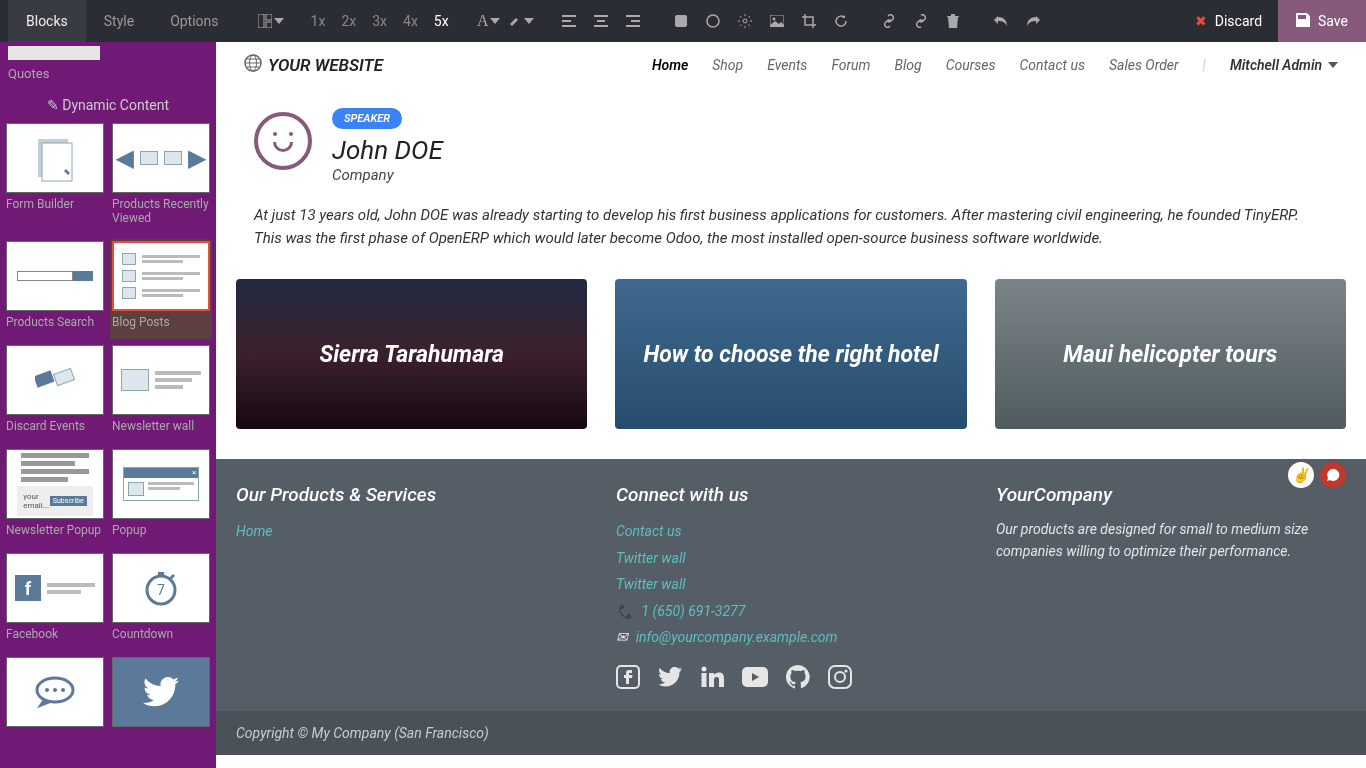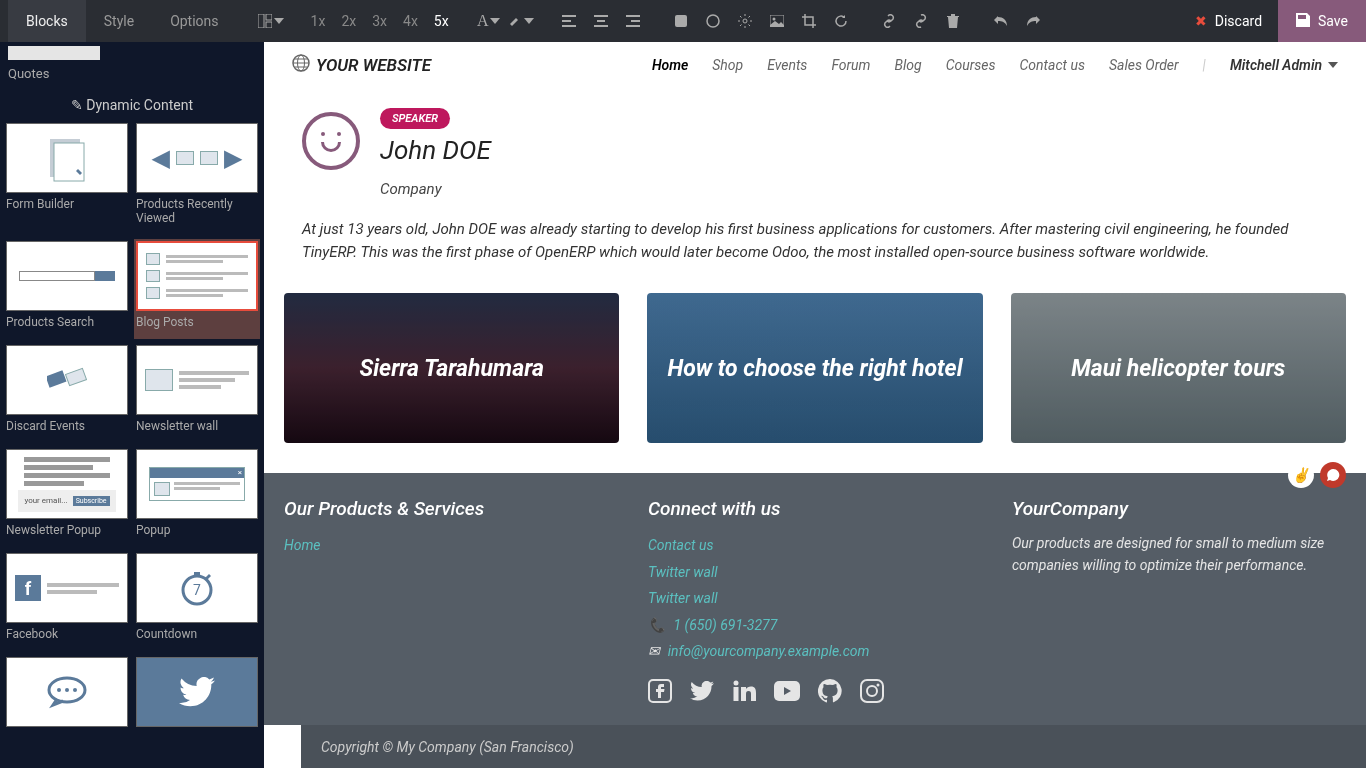--- a/index.html
+++ b/index.html
@@ -11,21 +11,21 @@
 .tab.active { background: #383b42; color: #eee; }
 .tool-group { display: flex; align-items: center; margin-left: 20px; gap: 4px; }
 .tool-btn { width: 28px; height: 28px; display: inline-flex; align-items: center; justify-content: center; color: #aaa; cursor: pointer; border-radius: 3px; }
 .size-btn { font-size: 14px; padding: 0 6px; color: #888; cursor: pointer; }
 .size-btn.active { color: #fff; }
 .spacer { flex: 1; }
 .discard-btn { background: #2a2d33; color: #fff; padding: 8px 16px; display: flex; align-items: center; gap: 8px; cursor: pointer; }
 .discard-btn .x { color: #e74c3c; }
 .save-btn { background: #875a7b; color: #fff; padding: 12px 18px; display: flex; align-items: center; gap: 8px; cursor: pointer; margin-right:-8px; height:42px;}
 .main { flex: 1; display: flex; overflow: hidden; }
-.sidebar { width: 264px; background: #0f172a; overflow-y: auto; position: relative; }
+.sidebar { width: 216px; background: #701a75; overflow-y: auto; position: relative; }
 .sidebar::-webkit-scrollbar { width: 12px; }
 .sidebar::-webkit-scrollbar-track { background: #555; }
 .sidebar::-webkit-scrollbar-thumb { background: #888; }
 .quotes-lbl { color: #aaa; font-size: 13px; padding: 6px 8px 2px;}
 .quotes-strip { background: #e5e5e5; height: 14px; margin: 4px 8px 0; width:92px;}
 .section-header { color: #ccc; text-align: center; padding: 14px 0 10px; font-size: 14px; }
 .block-grid { display: grid; grid-template-columns: 1fr 1fr; gap: 8px; padding: 0 6px; }
 .block-item { display: flex; flex-direction: column; }
 .block-thumb { background: #fff; height: 70px; border: 1px solid #666; display: flex; align-items: center; justify-content: center; font-size: 24px; color: #5b7a9a; position:relative;}
 .block-item.selected .block-thumb { border: 2px solid #e74c3c; }
@@ -51,41 +51,41 @@
 .nav-item { color: #666; cursor: pointer; }
 .nav-item.active { color: #000; font-weight: 600; }
 .sep { color: #ccc; }
 .user { color: #333; font-weight: 600; display:flex; align-items:center; gap:6px;}
 .speaker-section { padding: 20px 38px 10px; display: flex; gap: 20px; }
 .avatar-smile { width: 58px; height: 58px; border: 4px solid #875a7b; border-radius: 50%; display: flex; align-items: center; justify-content: center; flex-shrink:0;margin-top:4px;}
 .avatar-smile .face { position: relative; width: 30px; height: 30px; }
 .avatar-smile .eye { width:4px;height:4px;background:#875a7b;border-radius:50%;position:absolute;top:6px;}
 .avatar-smile .eye.l{left:5px;} .avatar-smile .eye.r{right:5px;}
 .avatar-smile .mouth{width:20px;height:10px;border:3px solid #875a7b;border-top:none;border-radius:0 0 20px 20px;position:absolute;bottom:4px;left:5px;}
-.badge { display: inline-block; background: #be185d; color: #fff; font-size: 11px; padding: 4px 12px; border-radius: 12px; font-weight:600;}
+.badge { display: inline-block; background: #3b82f6; color: #fff; font-size: 11px; padding: 4px 12px; border-radius: 12px; font-weight:600;}
 .speaker-name { font-size: 26px; color: #222; margin-top: 6px; }
-.speaker-company { color: #444; margin-top: 15px; font-size:15px;}
+.speaker-company { color: #444; margin-top: 1px; font-size:15px;}
 .bio { padding: 10px 38px 20px; color: #333; line-height: 1.5; font-size:15px;}
 .cards { display: flex; gap: 28px; padding: 10px 20px 30px; }
 .card { flex: 1; height: 150px; border-radius: 4px; display: flex; align-items: center; justify-content: center; color: #fff; font-size: 23px; font-weight: 700; text-align: left; background-size:cover; background-position:center;}
 .card.c1 { background: linear-gradient(rgba(0,0,0,0.2),rgba(0,0,0,0.2)), linear-gradient(180deg,#2a3550 0%,#4a2838 50%,#1a0a15 100%); }
 .card.c2 { background: linear-gradient(rgba(0,0,0,0.15),rgba(0,0,0,0.15)), linear-gradient(180deg,#4a7ba8 0%,#2d5a80 100%); }
 .card.c3 { background: linear-gradient(rgba(0,0,0,0.25),rgba(0,0,0,0.25)), linear-gradient(180deg,#a5b0b5 0%,#6a7a80 100%); }
 .float-badges { position: absolute; right: 20px; top: 420px; display: flex; gap: 6px; }
 .fab { width: 26px; height: 26px; border-radius: 50%; display: flex; align-items: center; justify-content: center; font-size:14px;}
 .fab.peace { background: #fff; }
 .fab.red { background: #c0392b; color:#fff;}
 .footer { background: #555d66; color: #e5e5e5; padding: 24px 20px 16px; display: flex; gap: 30px; }
 .footer-col { flex: 1; }
 .footer h3 { font-size: 19px; margin-bottom: 12px; color: #fff; font-weight:500;}
 .footer a { color: #5bc0c0; text-decoration: none; display: block; line-height: 1.9; }
 .footer p { line-height: 1.6; margin-bottom: 10px; }
 .contact-line { display: flex; align-items: center; gap: 8px; line-height:1.9;}
 .socials { display: flex; gap: 18px; margin-top: 14px; font-size: 24px; color: #e5e5e5; }
-.copyright { background: #4a5159; color: #ccc; padding: 14px 20px; margin-left: 37px; }
+.copyright { background: #4a5159; color: #ccc; padding: 14px 20px; }
 svg { fill: currentColor; }
 .triangle-down{width:0;height:0;border-left:5px solid transparent;border-right:5px solid transparent;border-top:6px solid #555;}
 .caret{margin-left:2px;}
 </style>
 </head>
 <body>
 
 <div class="app">
   <div class="toolbar">
     <div class="tabs">

